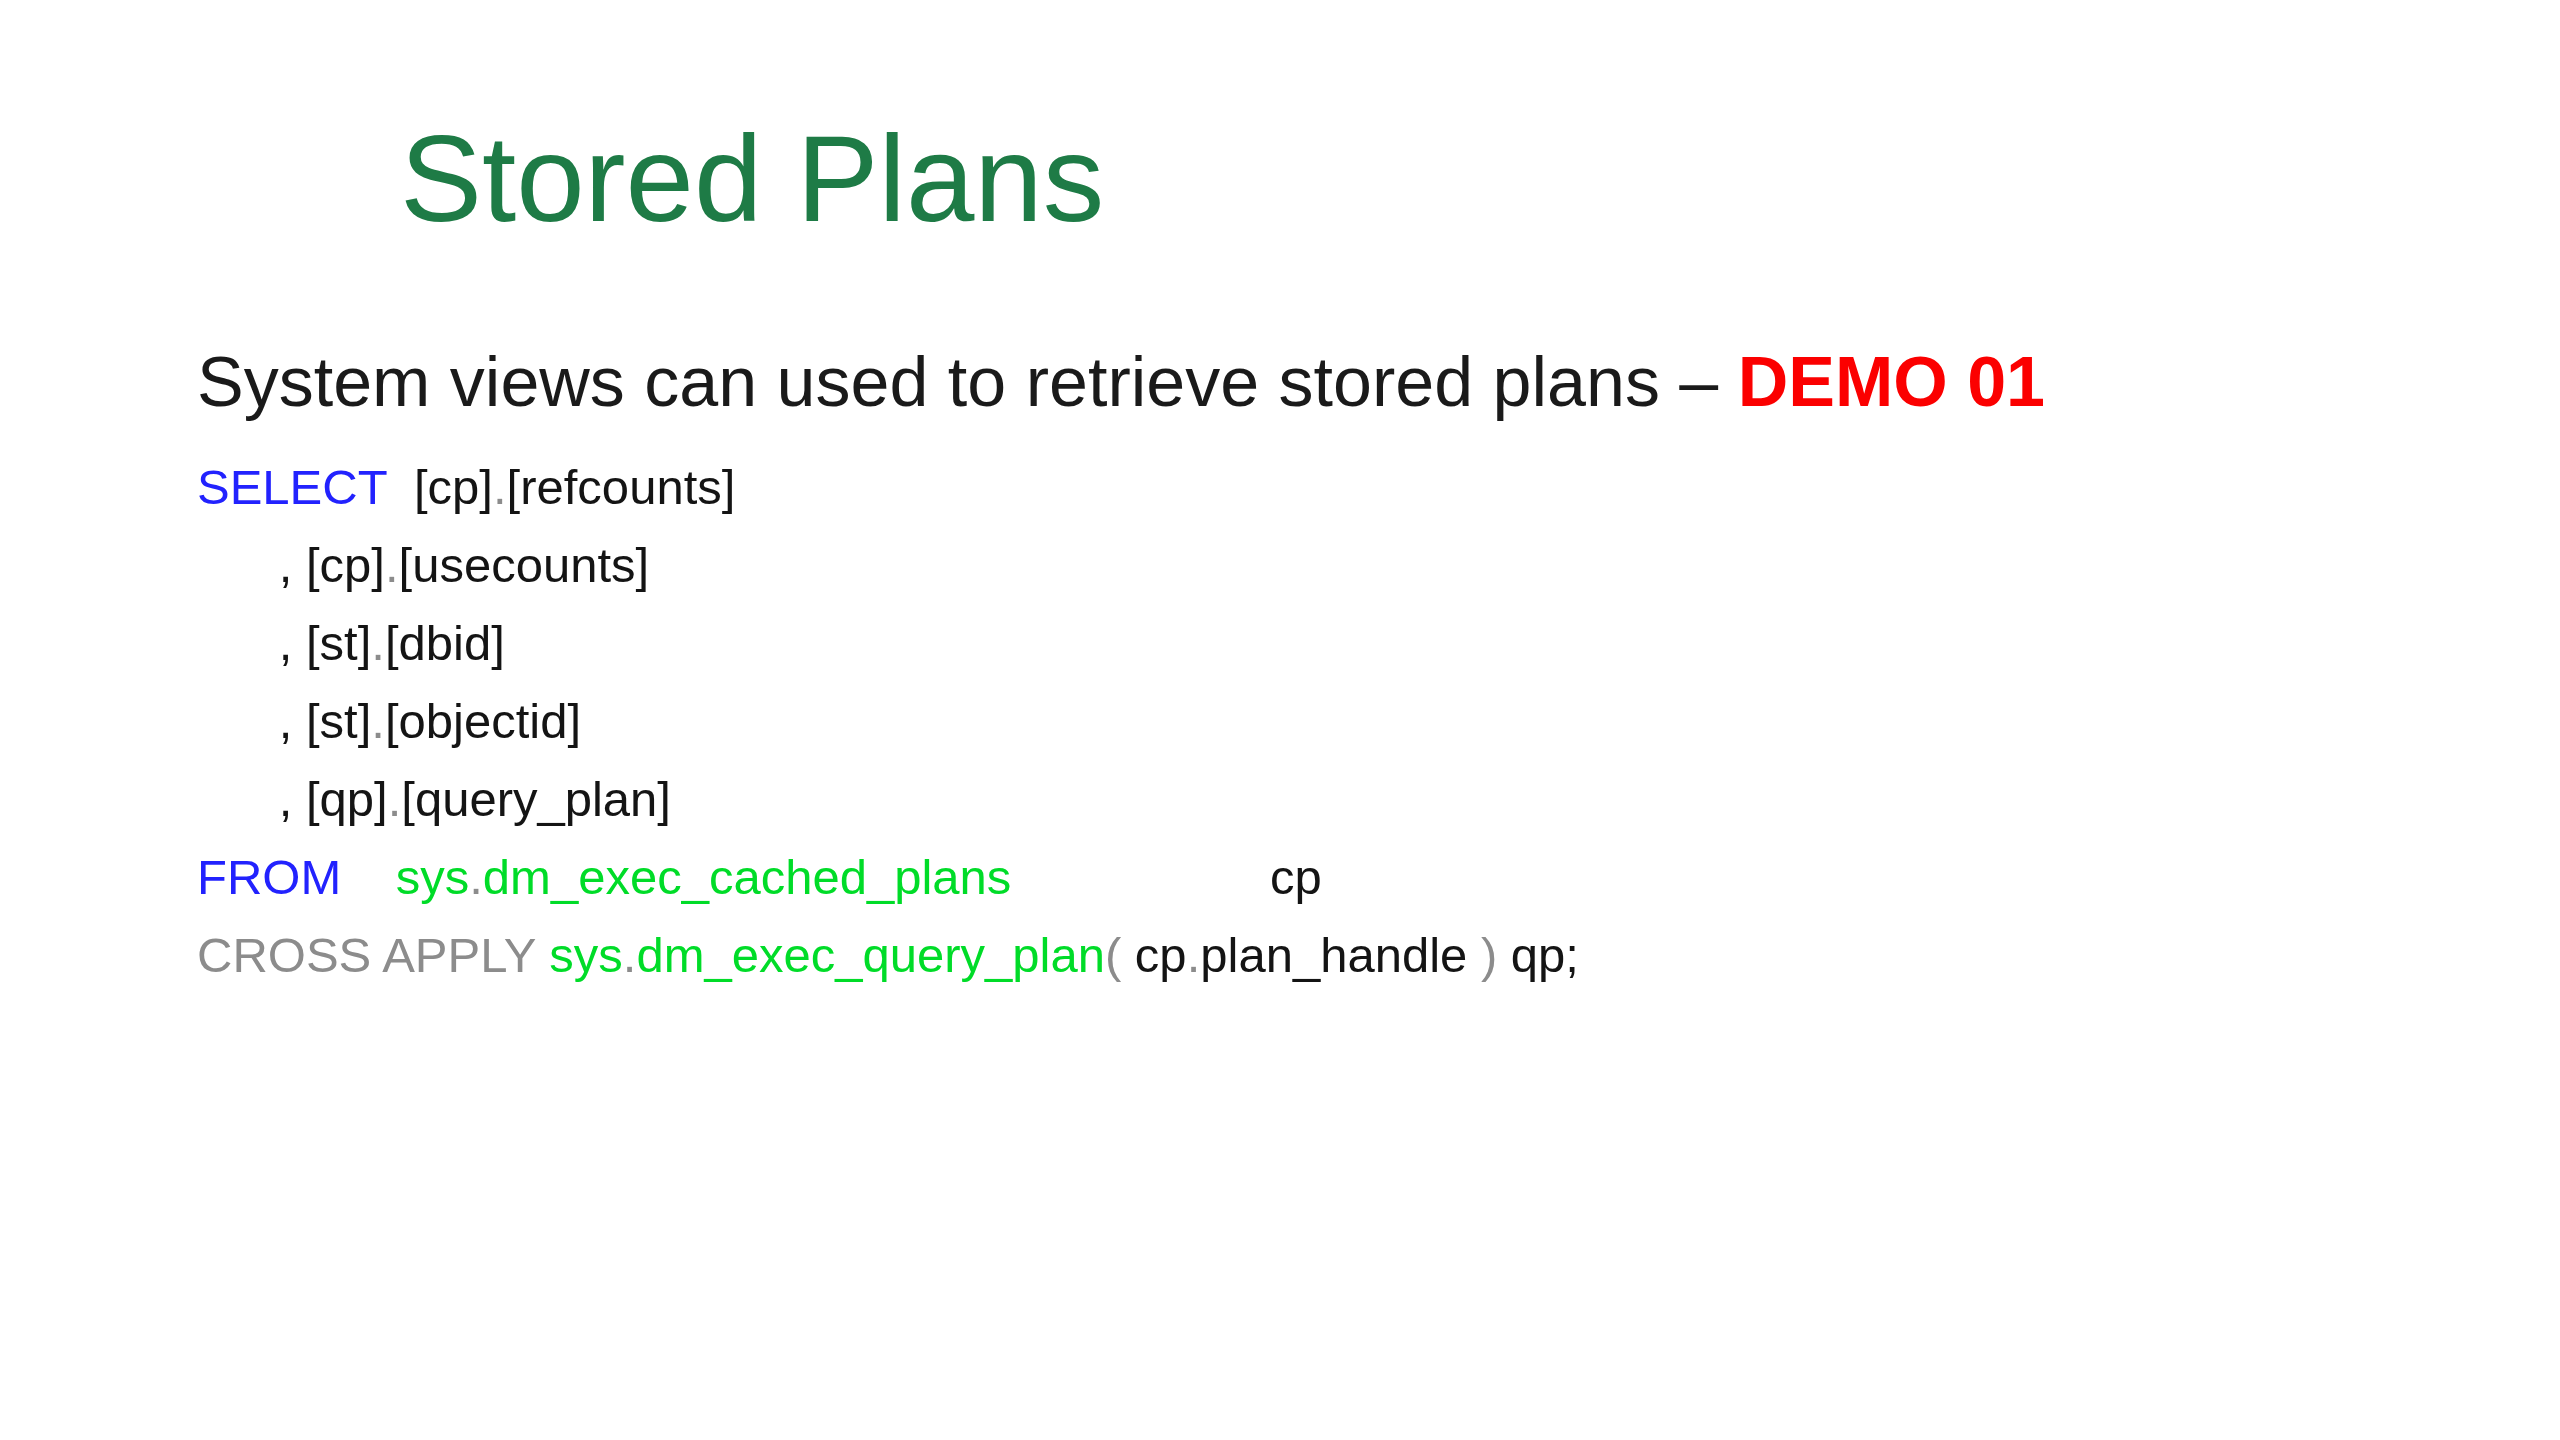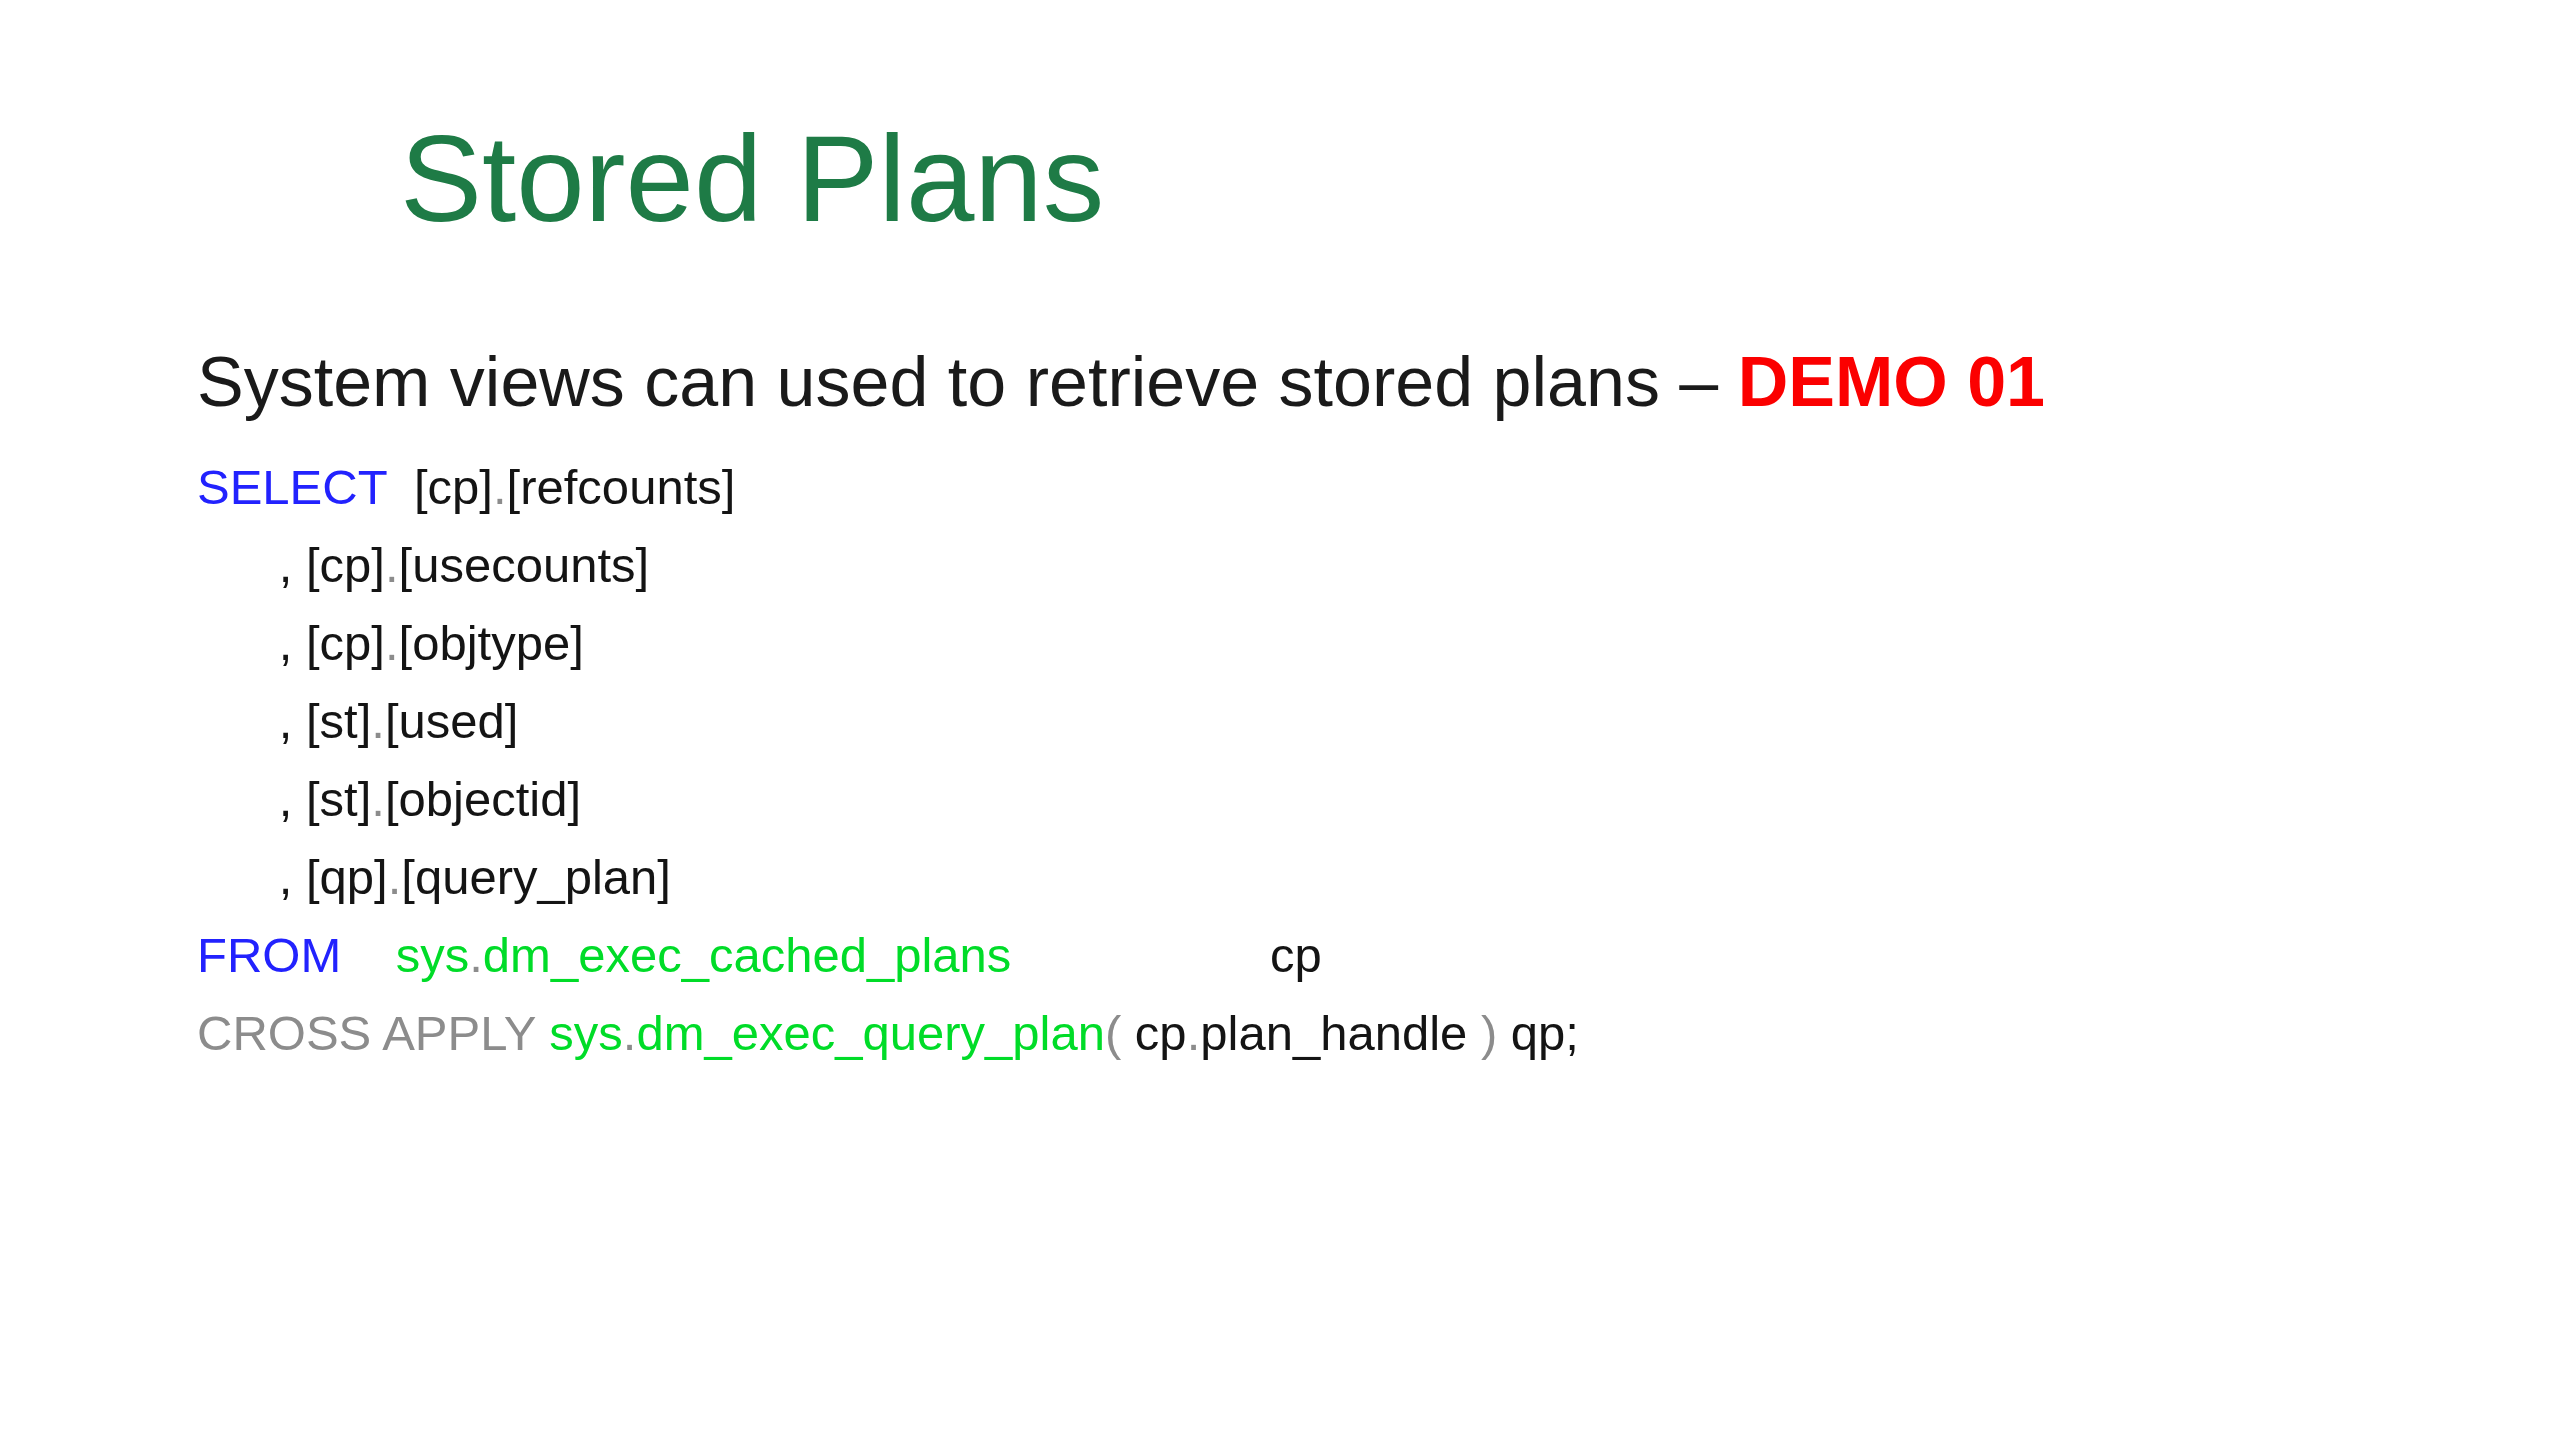--- a/index.html
+++ b/index.html
@@ -67,22 +67,21 @@
 
   <div class="title">Stored Plans</div>
 
   <div class="subtitle">
     <span>System views can used to retrieve stored plans – </span><span class="demo">DEMO 01</span>
   </div>
 
   <div class="code">
       <div class="code-line"><span class="tk-k">SELECT</span><span class="tk-d">  [cp]</span><span class="tk-g">.</span><span class="tk-d">[refcounts]</span></div>
       <div class="code-line"><span class="tk-d">      , [cp]</span><span class="tk-g">.</span><span class="tk-d">[usecounts]</span></div>
-      <div class="code-line"><span class="tk-d">      , [cp]</span><span class="tk-g">.</span><span class="tk-d">[objtype]</span></div>
-      <div class="code-line"><span class="tk-d">      , [st]</span><span class="tk-g">.</span><span class="tk-d">[used]</span></div>
+      <div class="code-line"><span class="tk-d">      , [st]</span><span class="tk-g">.</span><span class="tk-d">[dbid]</span></div>
       <div class="code-line"><span class="tk-d">      , [st]</span><span class="tk-g">.</span><span class="tk-d">[objectid]</span></div>
       <div class="code-line"><span class="tk-d">      , [qp]</span><span class="tk-g">.</span><span class="tk-d">[query_plan]</span></div>
       <div class="code-line"><span class="tk-k">FROM</span><span class="tk-d">    </span><span class="tk-f">sys</span><span class="tk-g">.</span><span class="tk-f">dm_exec_cached_plans</span><span class="tk-d">                   cp</span></div>
       <div class="code-line"><span class="tk-g">CROSS APPLY </span><span class="tk-f">sys</span><span class="tk-g">.</span><span class="tk-f">dm_exec_query_plan</span><span class="tk-g">(</span><span class="tk-d"> cp</span><span class="tk-g">.</span><span class="tk-d">plan_handle </span><span class="tk-g">)</span><span class="tk-d"> qp;</span></div>
     </div>
 
   <svg class="logo" viewBox="0 0 152 90" xmlns="http://www.w3.org/2000/svg">
     <defs>
       <linearGradient id="gradLeft" gradientUnits="userSpaceOnUse" x1="10" y1="46" x2="66" y2="79">
         <stop offset="0" stop-color="#2DB673"></stop>

